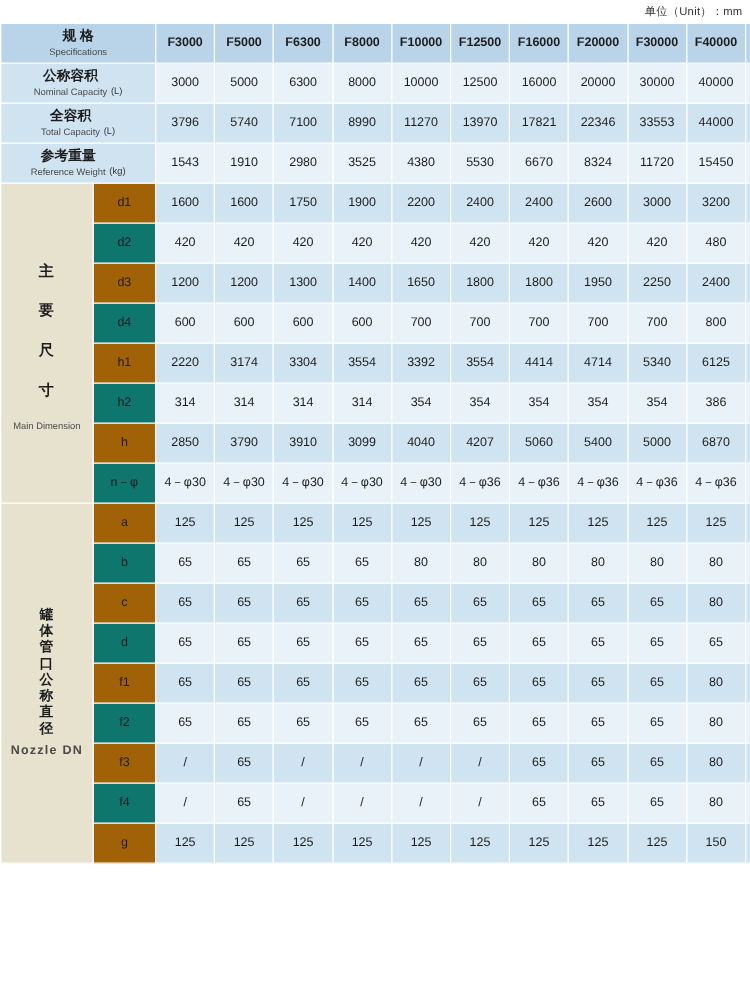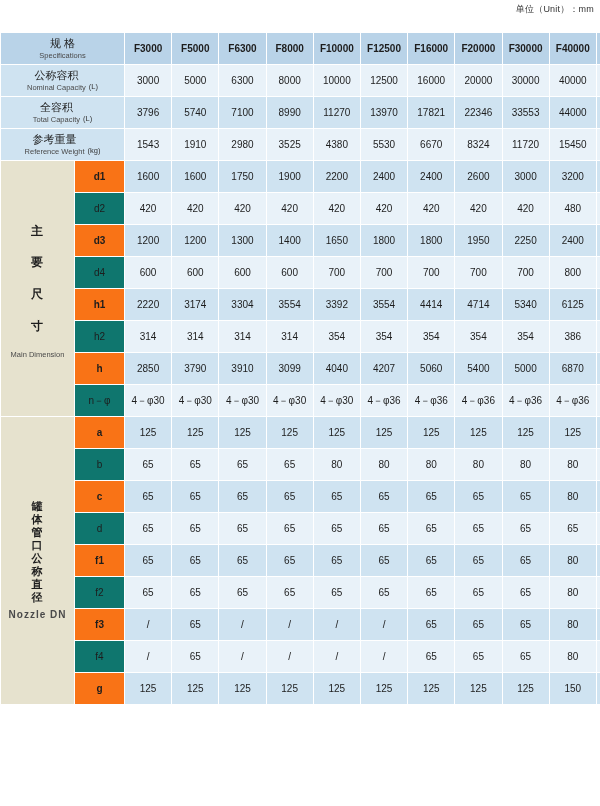--- a/index.html
+++ b/index.html
@@ -17,21 +17,21 @@
   .page {
     position: relative;
     width: 600px;
     height: 806px;
     box-sizing: border-box;
   }
   .unit-line {
     text-align: right;
     font-size: 9px;
     color: #333;
-    padding: 3px 6px 16px 0;
+    padding: 3px 6px 2px 0;
     letter-spacing: 0.2px;
   }
   table.spec {
     border-collapse: collapse;
     width: 600px;
     table-layout: fixed;
   }
   table.spec td {
     border: 1px solid #ffffff;
     text-align: center;
@@ -70,26 +70,25 @@
     font-weight: bold;
     font-size: 12px;
     color: #333;
     letter-spacing: 1px;
   }
   .sub-label {
     background: #0f766e;
     font-size: 11px;
   }
   .sub-label.alt {
-    background: #f97316;
-    font-weight: bold;
+    background: #a16207;
   }
   .cn-main {
     font-size: 11px;
-    font-weight: normal;
+    font-weight: bold;
     line-height: 1.25;
     display: block;
   }
   .en-sub {
     font-size: 7.5px;
     font-weight: normal;
     color: #4a4a4a;
     display: block;
     line-height: 1.2;
   }

